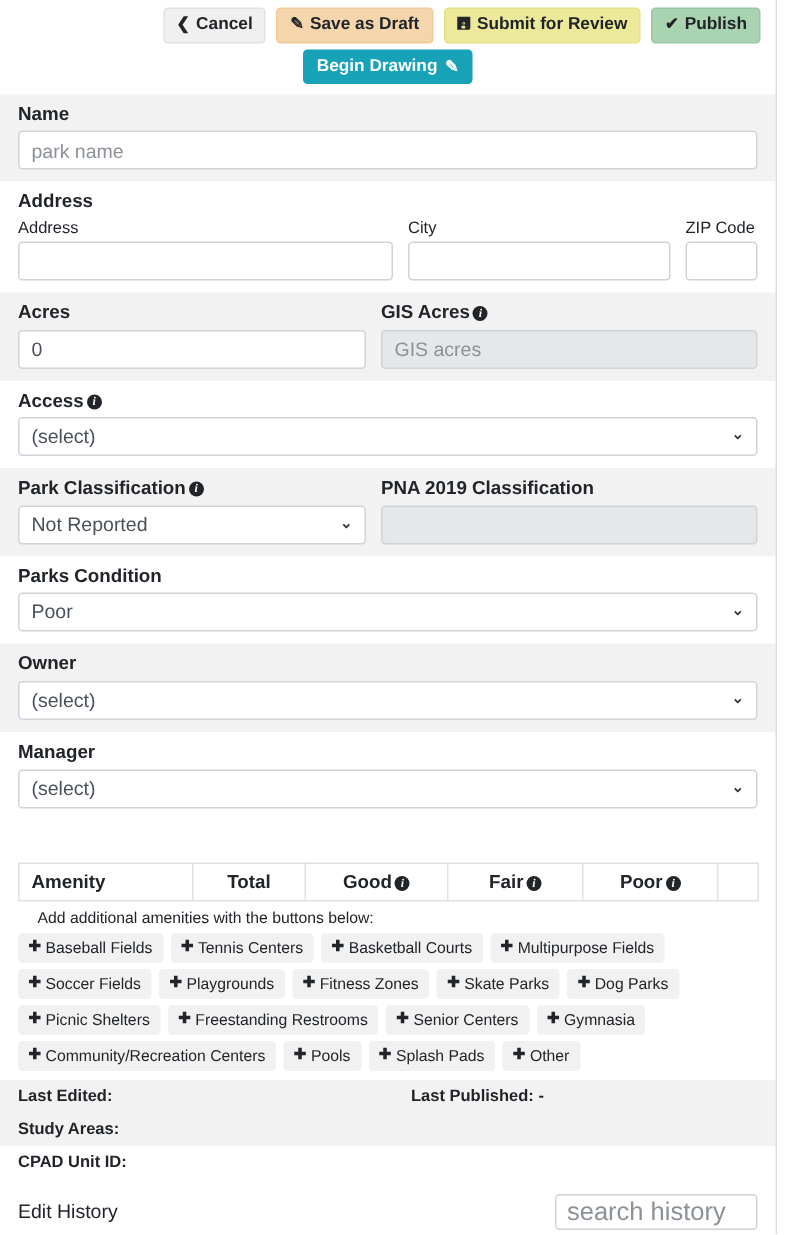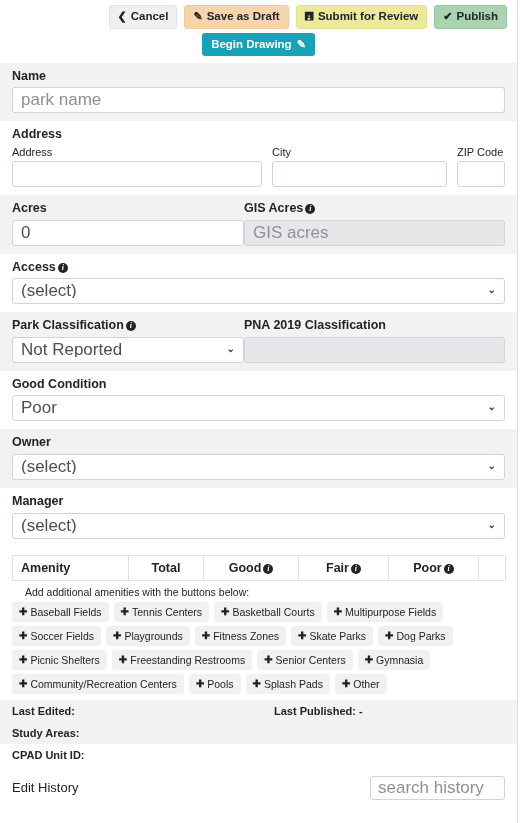--- a/index.html
+++ b/index.html
@@ -118,21 +118,21 @@
     text-align: center;
     font-style: italic;
     font-family: "Liberation Serif", serif;
     vertical-align: 1px;
     margin-left: 2px;
   }
 
   .inp, .sel {
     width: 100%;
     box-sizing: border-box;
-    font-size: 17px;
+    font-size: 13px;
     font-family: "Liberation Sans", sans-serif;
     color: #495057;
     background: #ffffff;
     border: 1px solid #ced4da;
     border-radius: 3px;
     padding: 5px 8px;
     height: 26px;
     line-height: 14px;
     outline: none;
   }
@@ -152,35 +152,36 @@
     position: absolute;
     right: 9px;
     top: 50%;
     transform: translateY(-60%);
     pointer-events: none;
     font-size: 10px;
     color: #343a40;
     font-weight: bold;
   }
 
-  .row2 { display: flex; }
+  .row2 { display: flex; gap: 10px; }
   .col-l { width: 232px; flex: none; }
   .col-r { flex: 1; }
 
   .addr-row { display: flex; gap: 10px; align-items: flex-end; }
   .addr-street { width: 250px; flex: none; }
   .addr-city   { width: 175px; flex: none; }
   .addr-zip    { flex: 1; }
 
   
   .amen-sec { width: 517px; box-sizing: border-box; padding: 8px 12px 6px 12px; background:#ffffff; }
   table.amen {
     width: 100%;
     border-collapse: collapse;
     table-layout: fixed;
+    margin-top: 20px;
   }
   table.amen th {
     border: 1px solid #dee2e6;
     font-size: 12.5px;
     font-weight: bold;
     color: #212529;
     padding: 5px 4px;
     text-align: center;
     background: #ffffff;
   }
@@ -340,21 +341,21 @@
         </div>
       </div>
       <div class="col-r">
         <label class="lbl">PNA 2019 Classification</label>
         <input class="inp disabled" type="text" disabled="" placeholder="" style="">
       </div>
     </div>
   </div>
 
   <div class="sec plain">
-    <label class="lbl">Good Condition</label>
+    <label class="lbl">Parks Condition</label>
     <div class="sel-wrap">
       <select class="sel">
         <option>Poor</option>
       </select>
       <span class="sel-arrow">⌄</span>
     </div>
   </div>
 
   <div class="sec alt">
     <label class="lbl">Owner</label>

